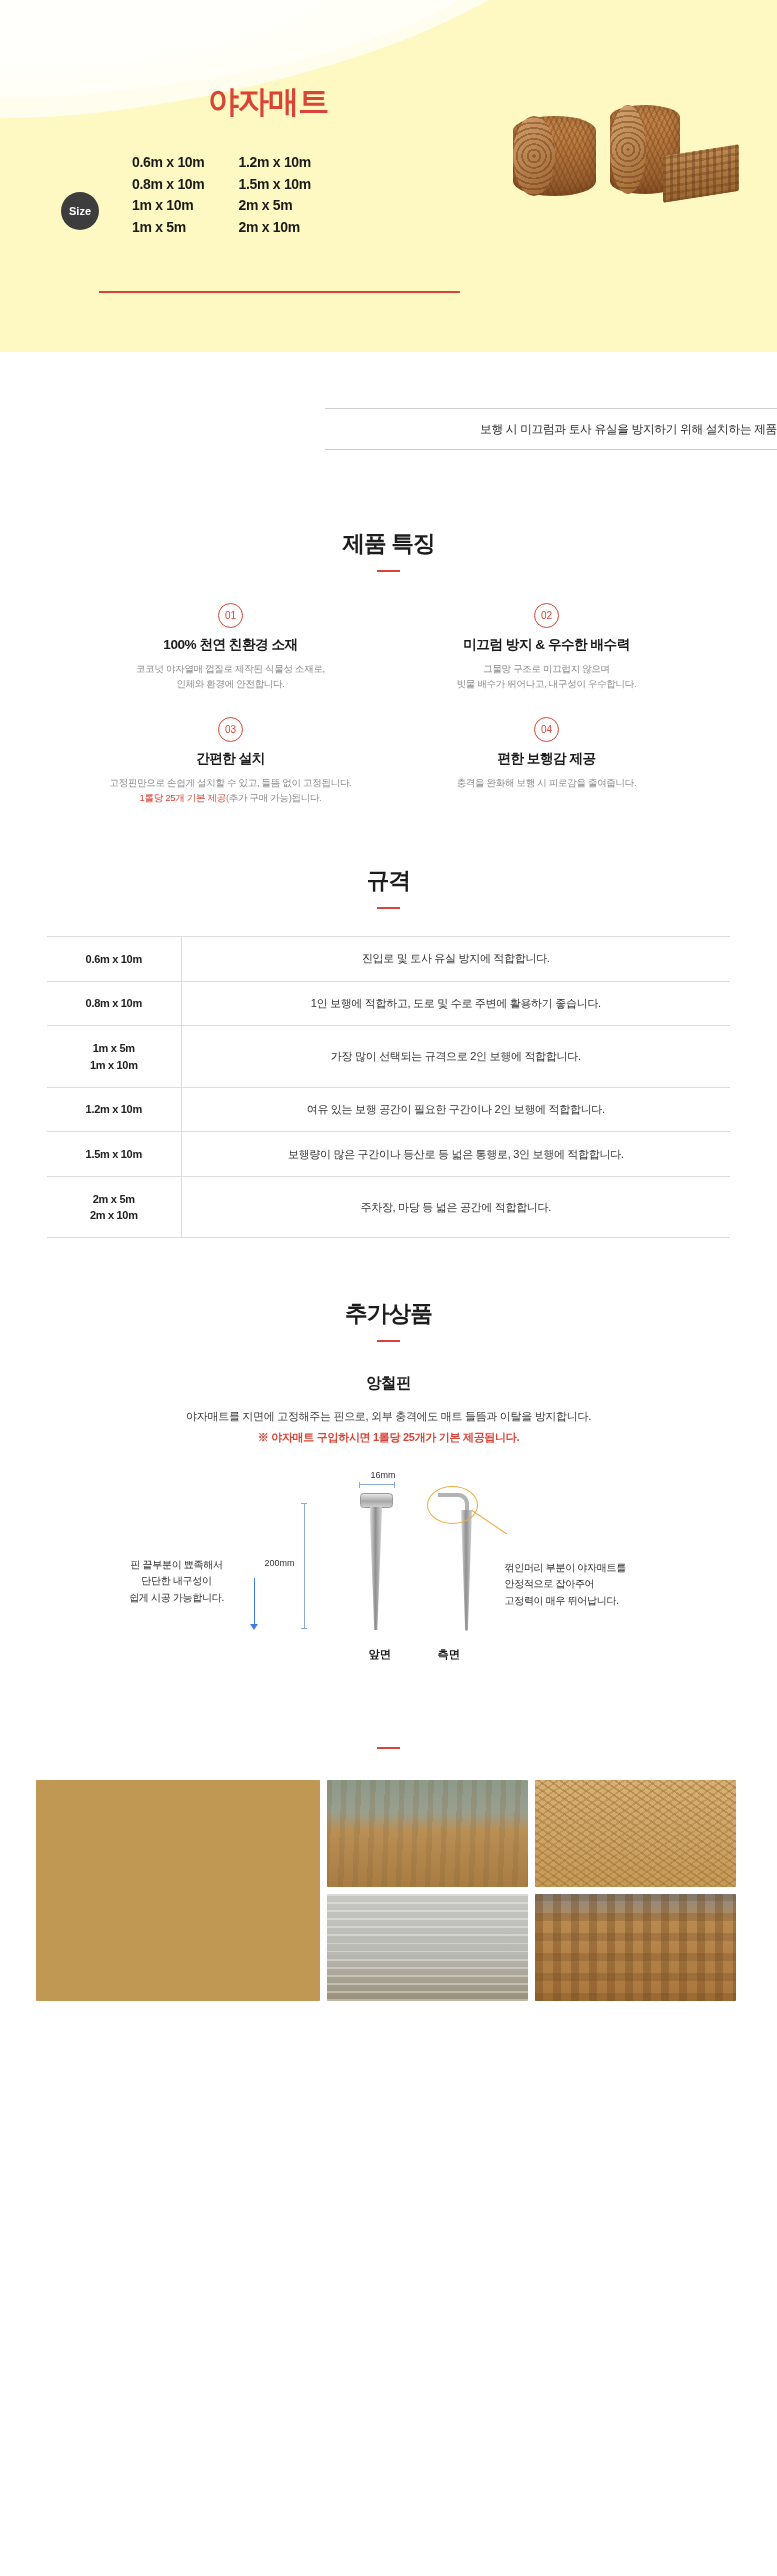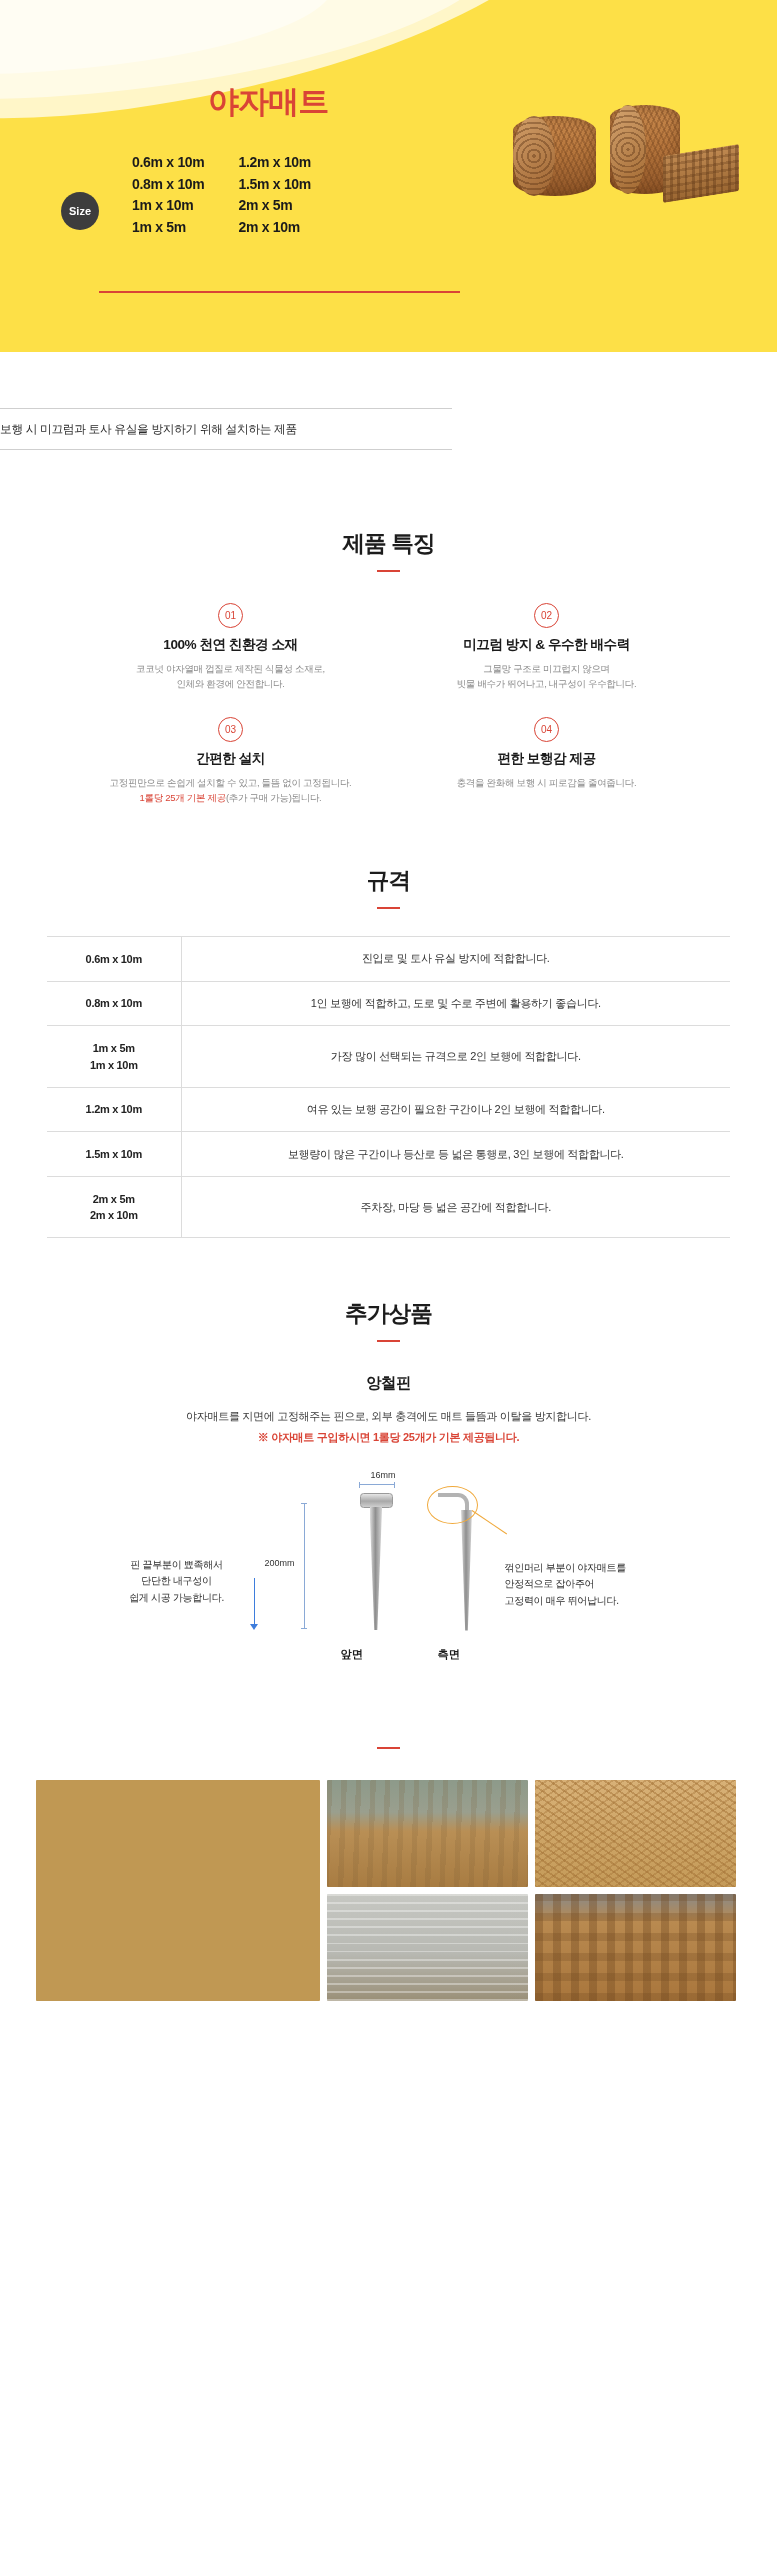--- a/index.html
+++ b/index.html
@@ -10,21 +10,21 @@
     font-family: "Liberation Sans", sans-serif;
     color: #333;
     -webkit-font-smoothing: antialiased;
   }
   .page { width: 777px; margin: 0 auto; position: relative; }
 
   
   .hero {
     position: relative;
     height: 352px;
-    background: #fde047;
+    background: #fef9c3;
     overflow: hidden;
   }
   .hero .swoosh1, .hero .swoosh2, .hero .swoosh3 {
     position: absolute;
     background: #ffffff;
     opacity: .85;
   }
   .hero .swoosh1 {
     width: 813px; height: 271px;
     left: -217px; top: -172px;
@@ -121,21 +121,21 @@
     left: 154px; top: 52px; width: 76px; height: 47px;
     transform: skewY(-9deg);
     border-radius: 2.7px;
     background:
       repeating-linear-gradient(90deg, rgba(95,55,22,.40) 0 2.7px, rgba(0,0,0,0) 2.7px 7.2px),
       repeating-linear-gradient(0deg, rgba(95,55,22,.30) 0 2.7px, rgba(0,0,0,0) 2.7px 7.2px),
       linear-gradient(180deg,#c08a52,#9a6631);
   }
 
   
-  .lead-wrap { padding: 56px 0 18px; text-align: left; }
+  .lead-wrap { padding: 56px 0 18px; text-align: right; }
   .lead {
     display: inline-block;
     padding: 12.6px 0;
     border-top: 0.9px solid #cfcfcf;
     border-bottom: 0.9px solid #cfcfcf;
     font-size: 11.7px;
     color: #2a2a2a;
     letter-spacing: -0.3px;
     min-width: 452px;
   }
@@ -338,21 +338,21 @@
   .leader-line:before {
     content: ""; position: absolute;
     left: 0; top: 0; width: 42px; height: 0.9px;
     background: #f0a93b; transform: rotate(34deg); transform-origin: left center;
   }
   .view-label {
     position: absolute;
     font-size: 11.3px; font-weight: bold; color: #1b1b1b;
     top: 177px;
   }
-  .view-label.front { left: 268px; }
+  .view-label.front { left: 296px; }
   .view-label.side  { left: 365px; }
 
   
   .photos {
     width: 705px;
     margin: 31px auto 0;
     display: grid;
     grid-template-columns: 284px 201px 201px;
     grid-template-rows: 107px 107px;
     gap: 7.2px;

